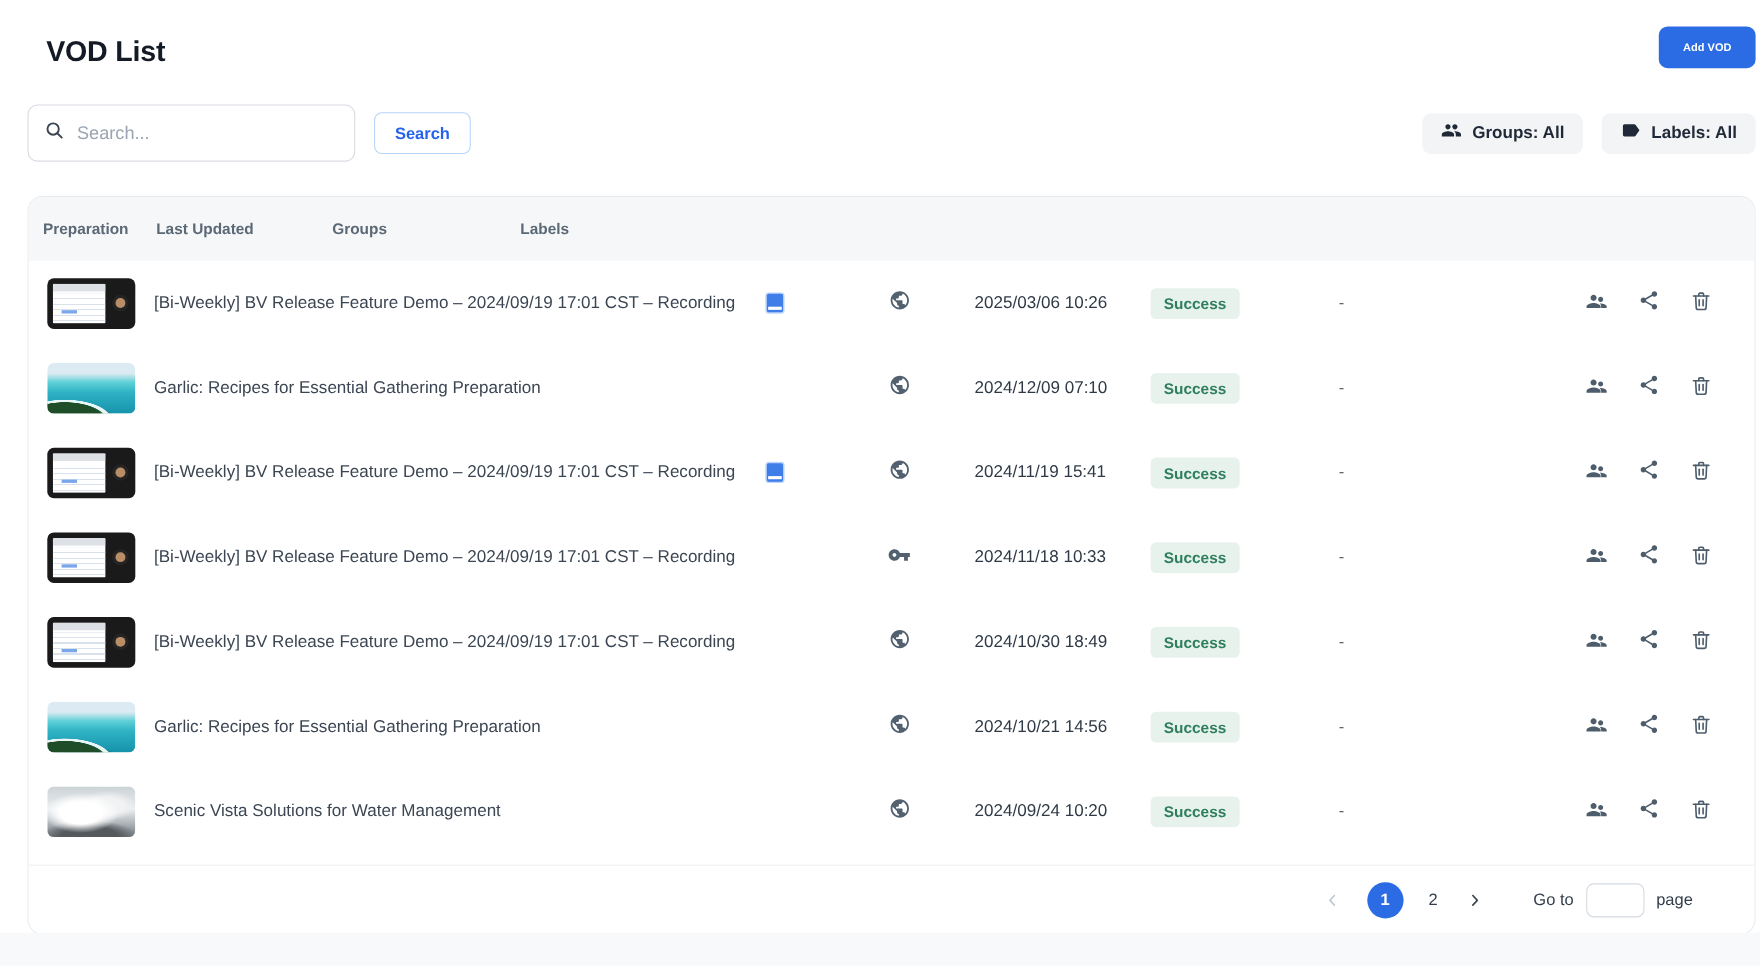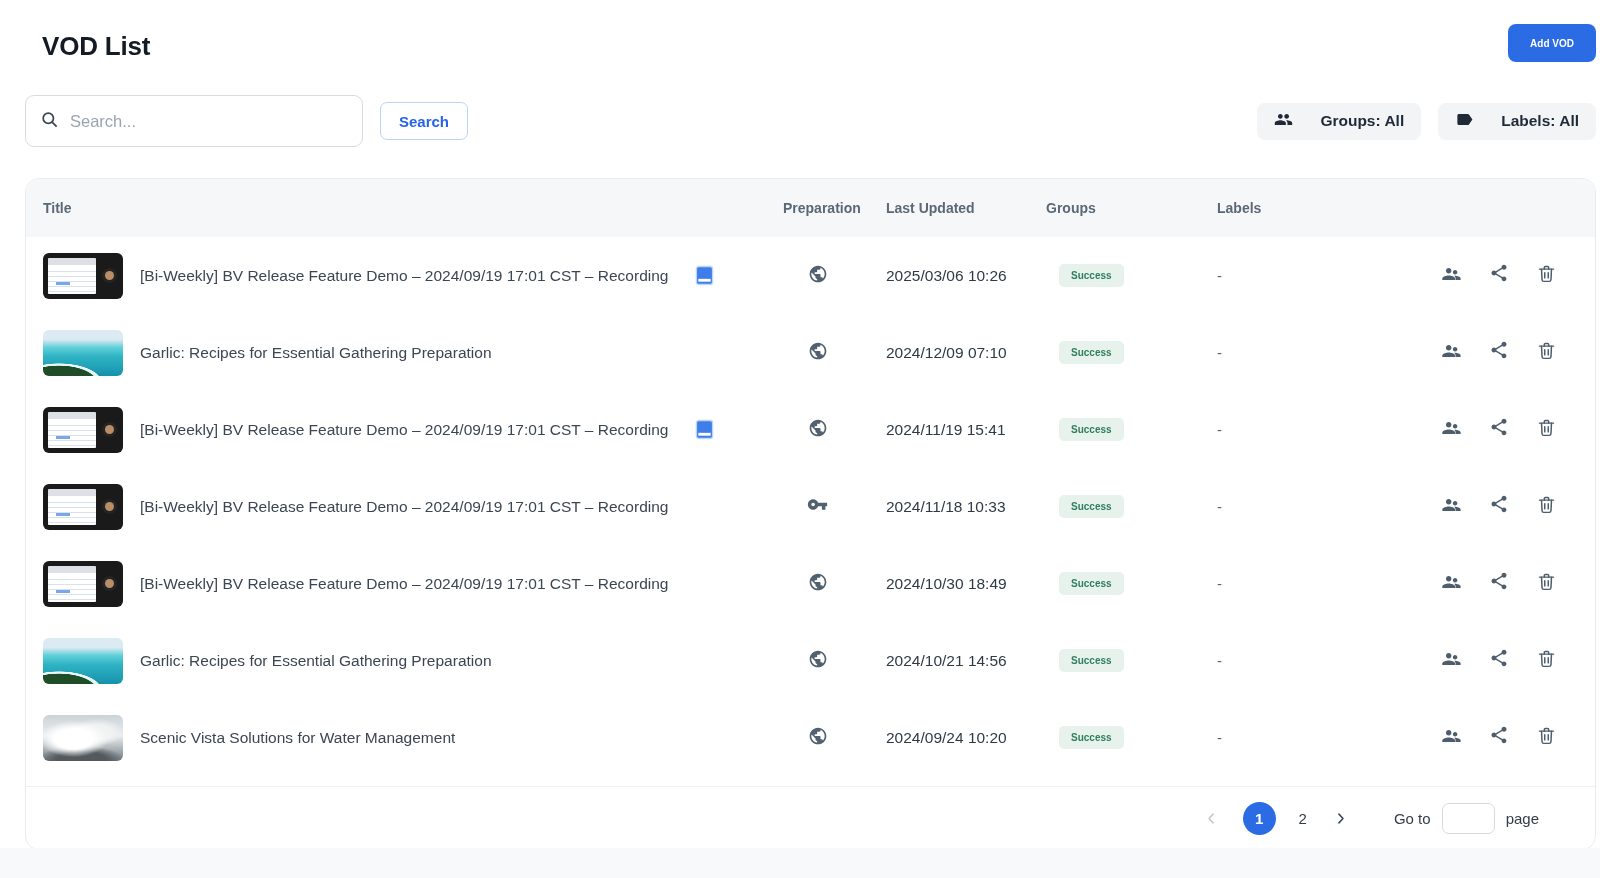--- a/index.html
+++ b/index.html
@@ -12,38 +12,38 @@
   }
   .topbar { display: flex; align-items: flex-end; justify-content: space-between; padding: 24px 4px 0 42px; }
   .page-title { font-size: 26px; font-weight: 700; color: #141b24; letter-spacing: -0.2px; padding-top: 2px; }
   .btn-primary {
     background: #2b6ce4; color: #fff; font-weight: 700; font-size: 10px;
     border: none; border-radius: 8px; height: 38px; padding: 0 22px; cursor: pointer;
     font-family: inherit;
   }
   .controls { display: flex; align-items: center; margin: 33px 4px 0 25px; }
   .search-box {
-    width: 338px; height: 52px; border: 1px solid #d7dce2; border-radius: 9px;
+    width: 298px; height: 52px; border: 1px solid #d7dce2; border-radius: 9px;
     display: flex; align-items: center; padding: 0 14px; background: #fff;
   }
   .search-box svg { flex: none; }
   .search-box input {
     border: none; outline: none; font-size: 16.5px; color: #3c4653; width: 100%;
     margin-left: 11px; font-family: inherit; background: transparent;
   }
   .search-box input::placeholder { color: #9aa5b1; }
   .btn-search {
     margin-left: 17px; height: 38px; padding: 0 18px; background: #fff;
     border: 1px solid #b9d4f7; border-radius: 7px; color: #2563eb;
     font-size: 15px; font-weight: 700; cursor: pointer; font-family: inherit; text-align: center;
   }
   .filter-chips { margin-left: auto; display: flex; gap: 17px; }
   .chip {
     height: 37px; background: #f3f4f6; border: none; border-radius: 8px;
-    display: flex; align-items: center; gap: 27px; padding: 0 17px;
+    display: flex; align-items: center; gap: 9px; padding: 0 17px;
     font-size: 15.5px; font-weight: 700; color: #1f2937; cursor: pointer; font-family: inherit;
     white-space: nowrap;
   }
   
   .card {
     margin: 31px 4px 0 25px; border: 1px solid #e9ecef; border-radius: 14px;
     background: #fff; overflow: hidden;
   }
   .trow { display: flex; align-items: center; }
   .c-title   { flex: 1; padding-left: 17px; display: flex; align-items: center; min-width: 0; }
@@ -88,22 +88,22 @@
       linear-gradient(180deg, #ccd3d7 0%, #e9edef 45%, #9aa1a6 82%, #787f84 100%);
   }
   .row-title {
     margin-left: 17px; font-size: 15.5px; color: #3c4653; white-space: nowrap;
     overflow: hidden; text-overflow: ellipsis; cursor: pointer;
   }
   .book-icon { margin-left: 27px; flex: none; display: inline-flex; cursor: pointer; }
   .vis-wrap { display: flex; justify-content: center; width: 100%; }
   .date-text { font-size: 15.5px; color: #2f3a46; text-align: center; }
   .badge {
-    display: inline-block; background: #e7f2ec; color: #2e7e5f; font-size: 10px;
-    font-weight: 700; padding: 6px 12px; border-radius: 5px; margin-left: 13px;
+    display: inline-block; background: #e7f2ec; color: #2e7e5f; font-size: 14px;
+    font-weight: 700; padding: 6px 12px; border-radius: 5px;
   }
   .labels-text { font-size: 15px; color: #5a6570; }
   .icon-btn { background: none; border: none; padding: 0; cursor: pointer; display: inline-flex; }
   
   .pagination {
     border-top: 1px solid #edf0f2; height: 63px; display: flex; align-items: center;
     justify-content: flex-end; padding-right: 56px; font-size: 15px; color: #333d4a;
   }
   .pg-chevron { background: none; border: none; cursor: pointer; display: inline-flex; padding: 4px; }
   .pg-num-active {
@@ -155,21 +155,20 @@
           <path d="M17.63 5.84C17.27 5.33 16.67 5 16 5L5 5.01C3.9 5.01 3 5.9 3 7v10c0 1.1.9 2 2 2h11c.67 0 1.27-.33 1.63-.84L22 12l-4.37-6.16z"></path>
         </svg>
       </span>
       <span>Labels: All</span>
     </button>
   </div>
 </div>
 
 <div class="card">
   <div class="trow thead">
-    <div class="c-title">Title</div>
     <div class="c-vis">Preparation</div>
     <div class="c-date">Last Updated</div>
     <div class="c-status">Groups</div>
     <div class="c-labels">Labels</div>
     <div class="c-actions"></div>
   </div>
 
   <div class="tbody">
   <div class="trow row">
     <div class="c-title">

